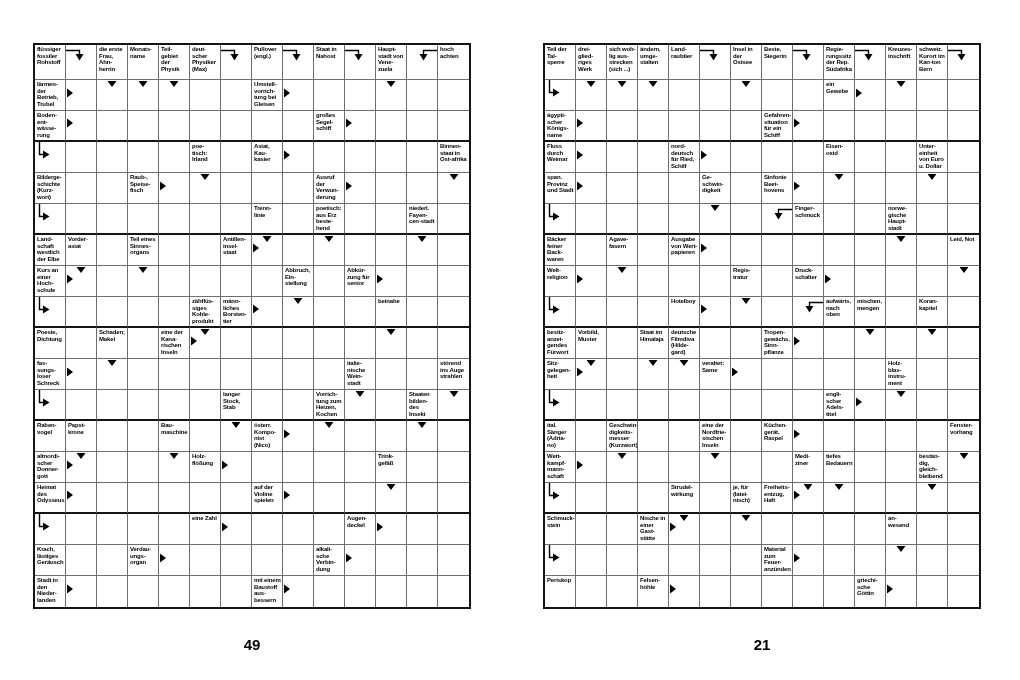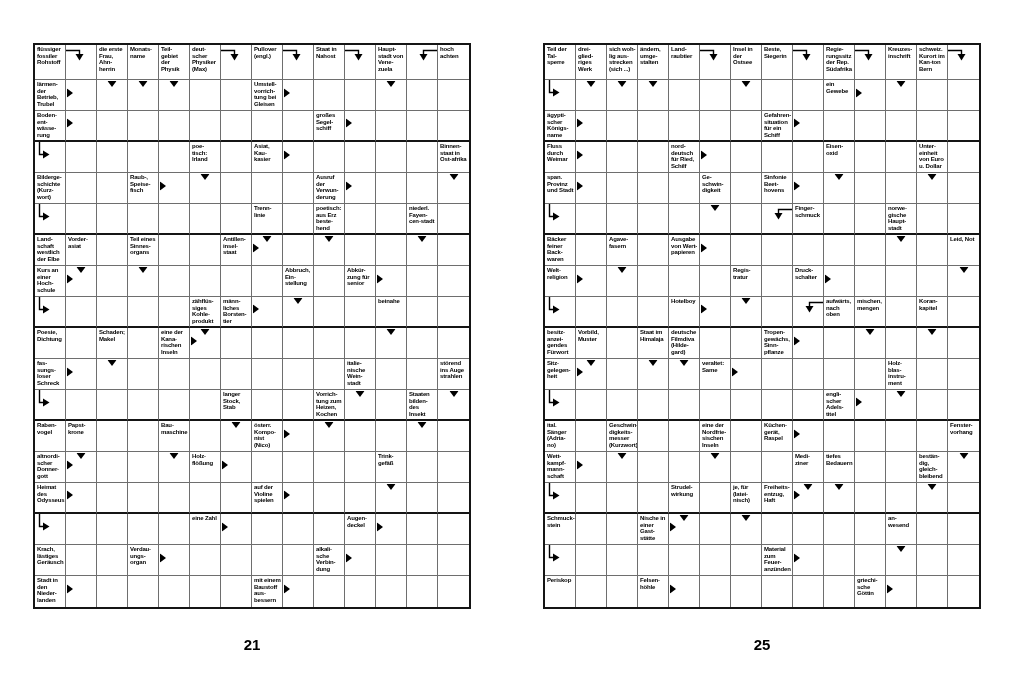--- a/index.html
+++ b/index.html
@@ -1510,15 +1510,15 @@
       <div class="cell lastr" style="grid-area: 18 / 12;">
         <span class="ar ar-r">
           <svg width="6" height="9" viewBox="0 0 6 9">
             <polygon points="0,0 0,9 6,4.5"></polygon>
           </svg>
         </span>
       </div>
       <div class="cell lastr" style="grid-area: 18 / 13;"></div>
       <div class="cell lastc lastr" style="grid-area: 18 / 14;"></div>
     </div>
-  <div class="pagenum" id="pagenum-left">21</div>
-  <div class="pagenum" id="pagenum-right">25</div>
+  <div class="pagenum" id="pagenum-left">49</div>
+  <div class="pagenum" id="pagenum-right">21</div>
 </div>
 
 </body></html>

